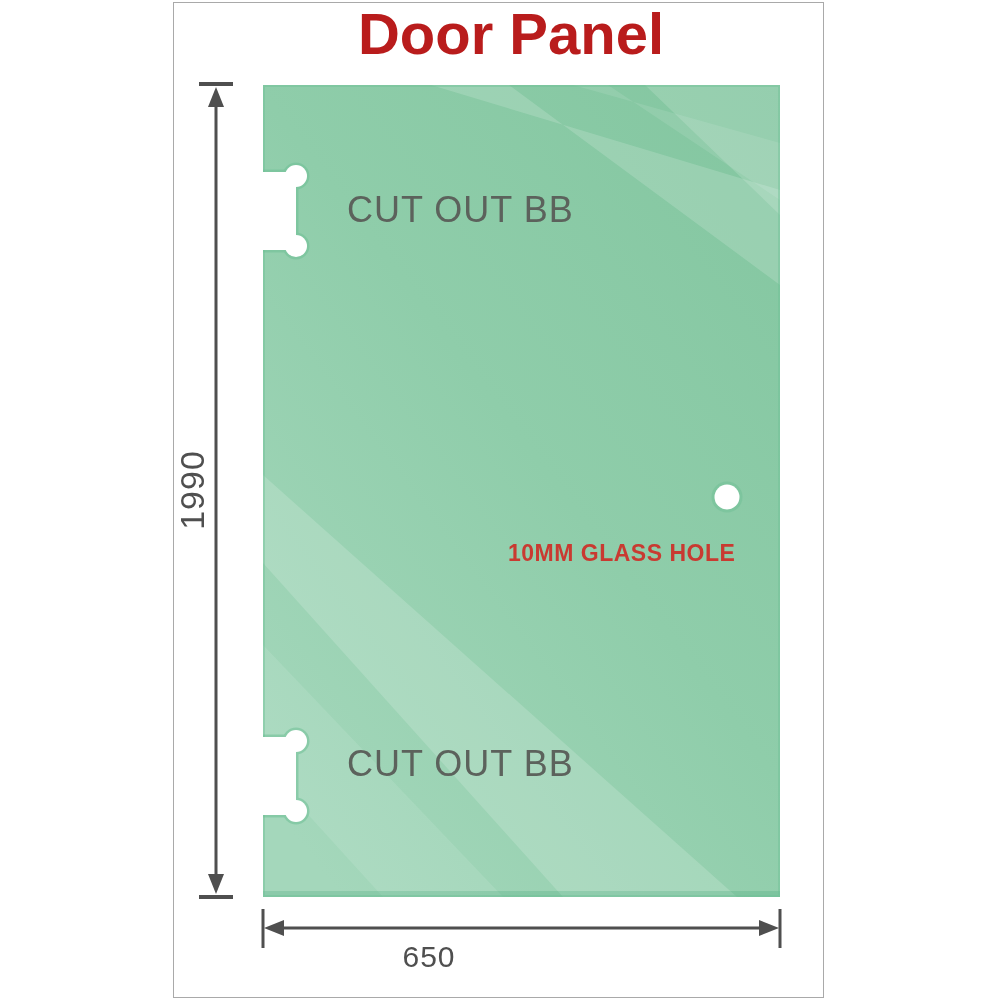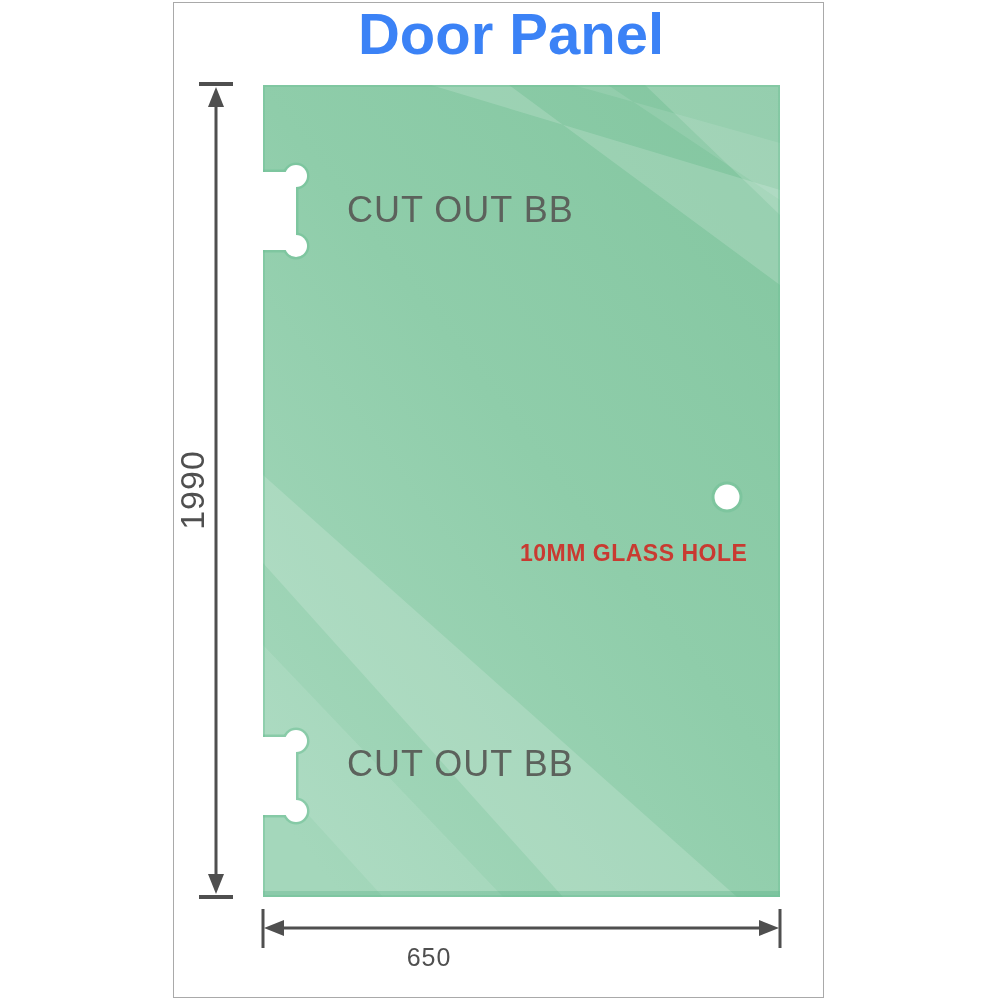--- a/index.html
+++ b/index.html
@@ -16,21 +16,21 @@
     width:649px;height:994px;
     background:#ffffff;
     border:1px solid var(--frame-border,#a9a9a9);
   }
   .title{
     position:absolute;
     left:261px;top:4px;width:500px;
     text-align:center;
     font-size:58px;line-height:60px;
     font-weight:bold;
-    color:#3b82f6;
+    color:#b91c1c;
     letter-spacing:0px;
     white-space:nowrap;
   }
   .panel-wrap{
     position:absolute;
     left:263px;top:85px;
     width:517px;height:812px;
   }
   .panel-wrap svg{display:block;}
   .stop-top{stop-color:var(--glass-top,#83c6a0);}
@@ -49,21 +49,21 @@
     position:absolute;
     white-space:nowrap;
     color:var(--hole-label,#c93a31);
     font-size:23px;line-height:26px;
     font-weight:bold;
     letter-spacing:0.5px;
   }
   .dim-label{
     position:absolute;
     color:var(--dimension-line,#4f4f4f);
-    font-size:25px;line-height:32px;
+    font-size:30px;line-height:32px;
     letter-spacing:1px;
     white-space:nowrap;
     transform:translate(-50%,-50%);
   }
   .dim-label.vertical{
     font-size:34px;
     transform:translate(-50%,-50%) rotate(-90deg);
   }
   .dims-svg{
     position:absolute;left:0;top:0;
@@ -152,17 +152,17 @@
     <line x1="275" y1="928" x2="768" y2="928" class="dim-stroke" stroke-width="3"></line>
     <polygon points="264,928 284,920 284,936" class="dim-fill"></polygon>
     <polygon points="779,928 759,920 759,936" class="dim-fill"></polygon>
   </g>
 </svg>
 
 <div class="label" style="left:347px;top:193px;">CUT OUT BB</div>
 
 <div class="label" style="left:347px;top:747px;">CUT OUT BB</div>
 
-<div class="hole-label" style="left:520px;top:540px;">10MM GLASS HOLE</div>
+<div class="hole-label" style="left:508px;top:540px;">10MM GLASS HOLE</div>
 
 <div class="dim-label vertical" style="left:192px;top:490px;">1990</div>
 
 <div class="dim-label" style="left:429px;top:957px;">650</div>
 
 </body></html>

